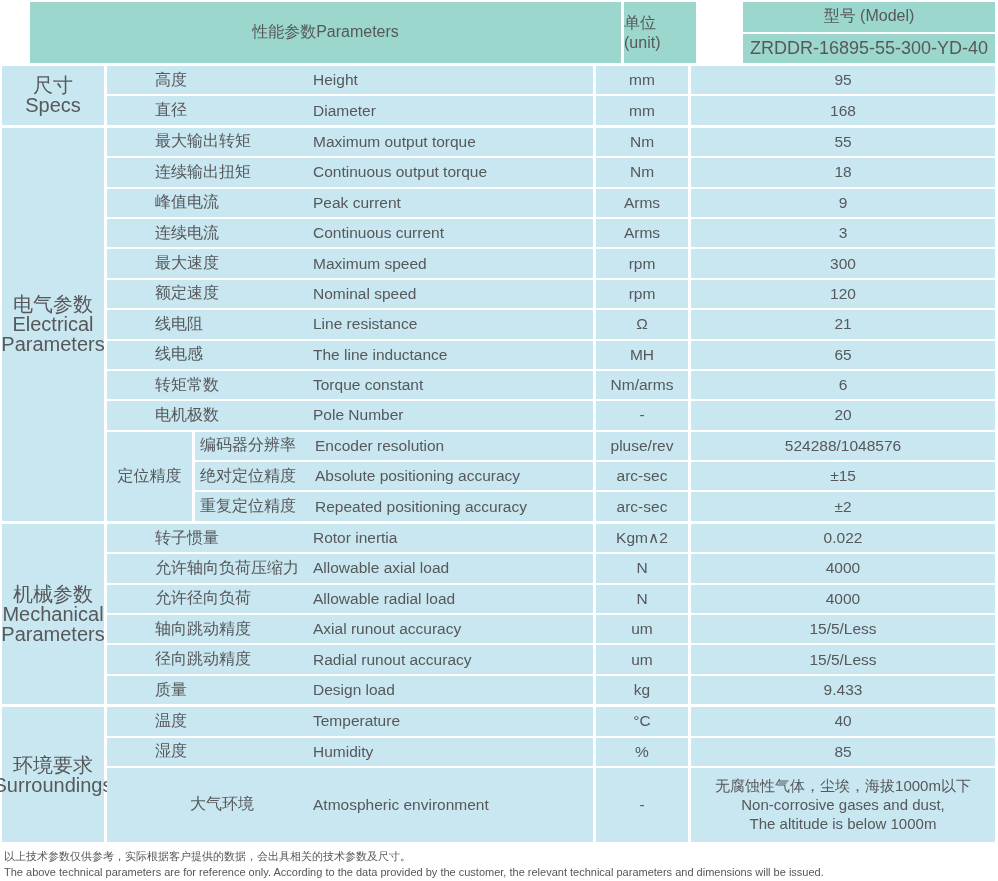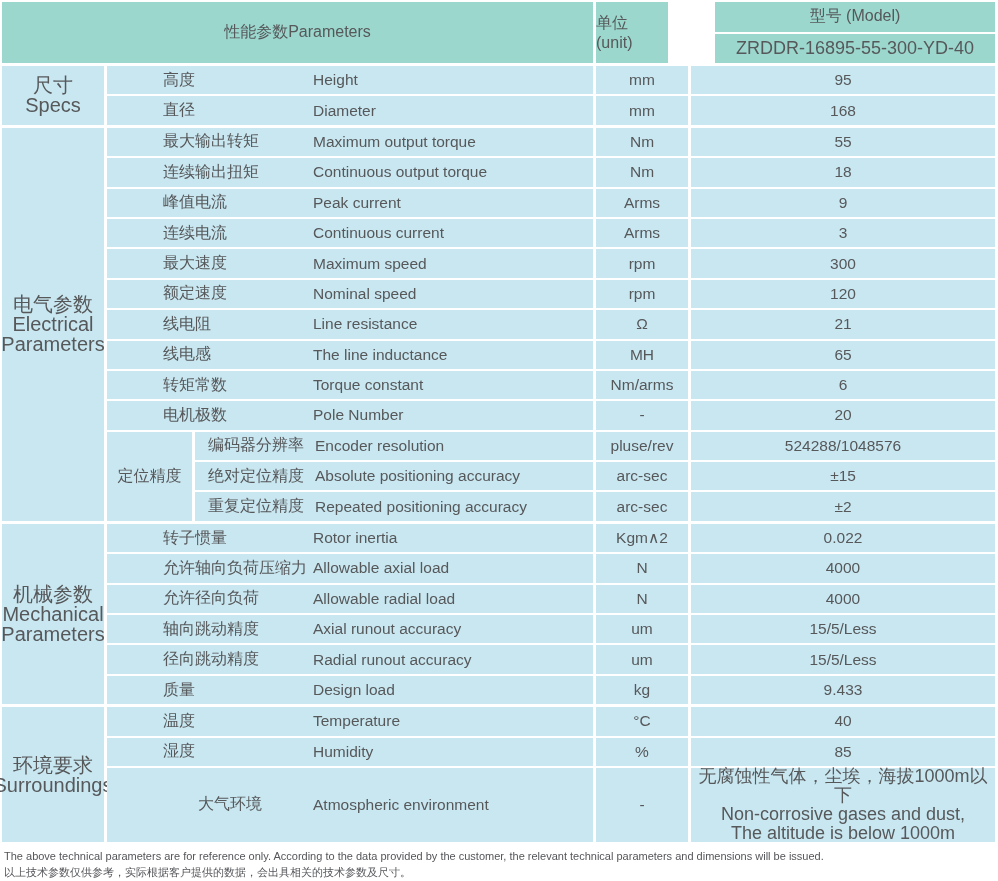--- a/index.html
+++ b/index.html
@@ -11,48 +11,48 @@
   html,body{margin:0;padding:0;}
   body{
     width:998px;height:881px;background:#ffffff;
     font-family:"Liberation Sans","DejaVu Sans",sans-serif;
     color:var(--text);
     -webkit-font-smoothing:antialiased;
   }
   .table{box-sizing:border-box;width:998px;padding:2px 3px 0 2px;background:#fff;}
   .thead{display:flex;gap:3px;height:61px;margin-bottom:3px;}
   .th{background:var(--header-bg);display:flex;align-items:center;justify-content:center;font-size:16px;}
-  .th-params{width:591px;}
+  .th-params{width:591px;margin-left:28px;}
   .th-unit{width:72px;}
   .th-model{flex:1;display:flex;flex-direction:column;gap:2px;background:transparent;padding:0;}
   .th-model>div{flex:1;background:var(--header-bg);display:flex;align-items:center;justify-content:center;margin-left:44px;}
   .th-model .model-value{font-size:18px;text-align:center;}
 
   .section{display:flex;gap:3px;margin-bottom:3px;}
   .section:last-of-type{margin-bottom:0;}
   .cat{width:102px;background:var(--cell-bg);display:flex;flex-direction:column;align-items:center;justify-content:center;text-align:right;font-size:20px;line-height:20px;}
   .rows{flex:1;display:flex;flex-direction:column;gap:2px;}
   .row{display:flex;gap:3px;height:28.4px;flex:none;}
   .cell{background:var(--cell-bg);}
   .name{width:486px;position:relative;display:flex;align-items:center;font-size:16px;}
-  .name .cn{padding-left:48px;white-space:nowrap;margin-left:8px;}
+  .name .cn{padding-left:48px;white-space:nowrap;}
   .name .en{position:absolute;left:206px;font-size:15.5px;white-space:nowrap;}
   .unit{width:92px;display:flex;align-items:center;justify-content:center;font-size:15.5px;}
   .val{flex:1;display:flex;flex-direction:column;align-items:center;justify-content:center;font-size:15.5px;text-align:center;}
 
   .group{display:flex;gap:3px;}
   .subcat{width:85px;background:var(--cell-bg);display:flex;align-items:center;justify-content:center;font-size:16px;}
   .group .rows{flex:1;}
   .group .name{width:398px;}
   .group .name .cn{padding-left:5px;}
   .group .name .en{left:120px;}
 
   .row.tall{height:74px;}
   .row.tall .name .cn{padding-left:12px;width:206px;text-align:center;}
-  .row.tall .val{line-height:19px;font-size:18px;}
+  .row.tall .val{line-height:19px;font-size:15px;}
 
   .footer{margin:6px 0 0 4px;font-size:11px;line-height:16px;color:#55565a;}
   .footer div{white-space:nowrap;}
 </style>
 </head>
 <body>
 
 <div class="table">
   <div class="thead">
     <div class="th th-params">性能参数Parameters</div>
@@ -295,15 +295,15 @@
               <div>Non-corrosive gases and dust,</div>
               <div>The altitude is below 1000m</div>
             </div>
           </div>
         </div>
       </div>
     </div>
 </div>
 
 <div class="footer">
+  <div>以上技术参数仅供参考，实际根据客户提供的数据，会出具相关的技术参数及尺寸。</div>
   <div>The above technical parameters are for reference only. According to the data provided by the customer, the relevant technical parameters and dimensions will be issued.</div>
-  <div>以上技术参数仅供参考，实际根据客户提供的数据，会出具相关的技术参数及尺寸。</div>
 </div>
 
 </body></html>

